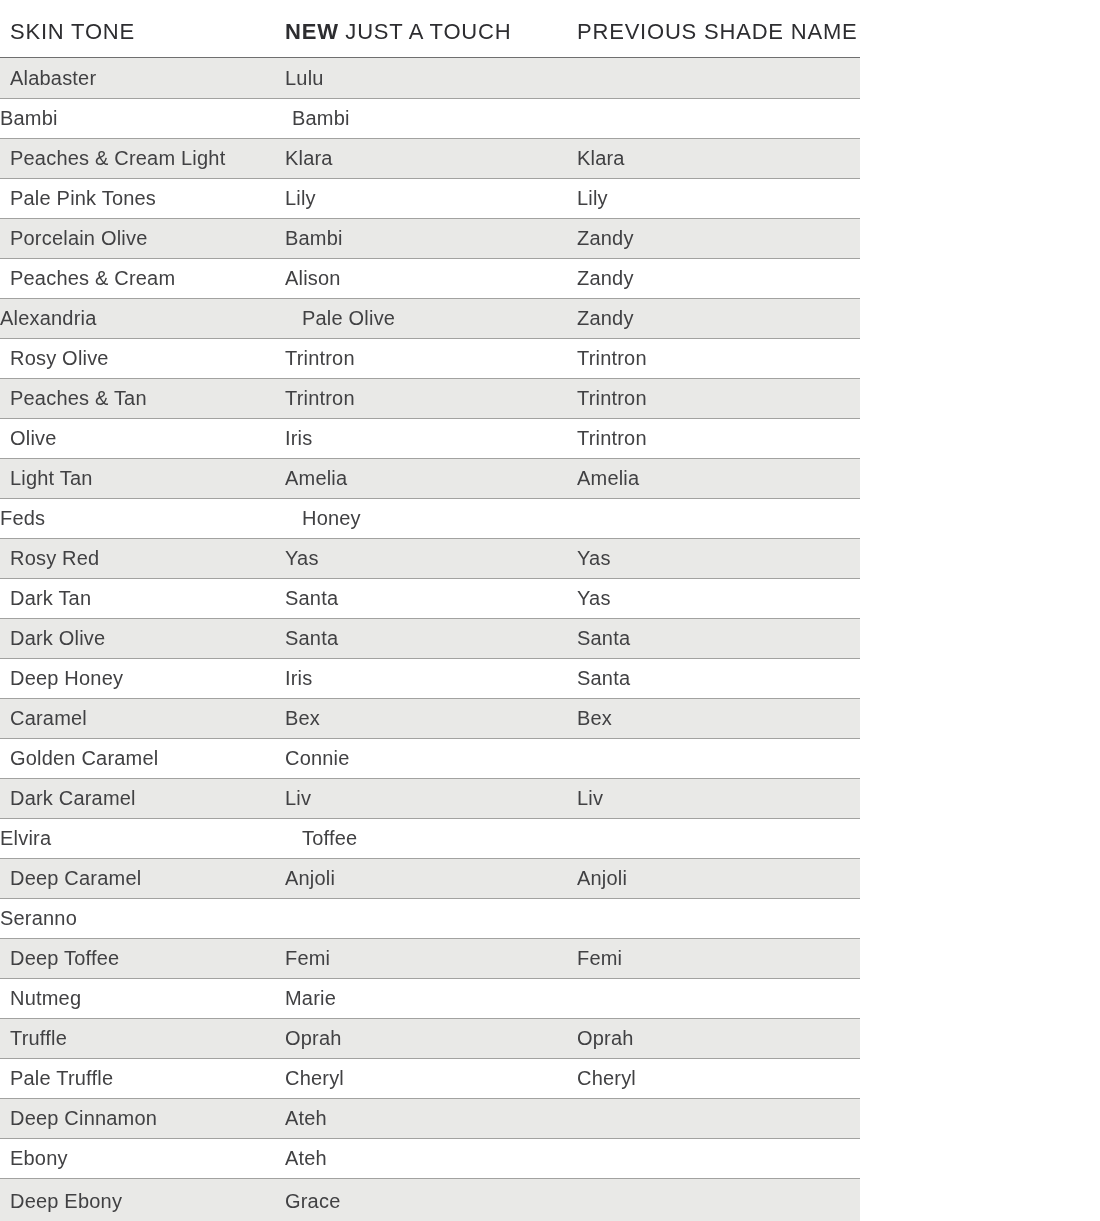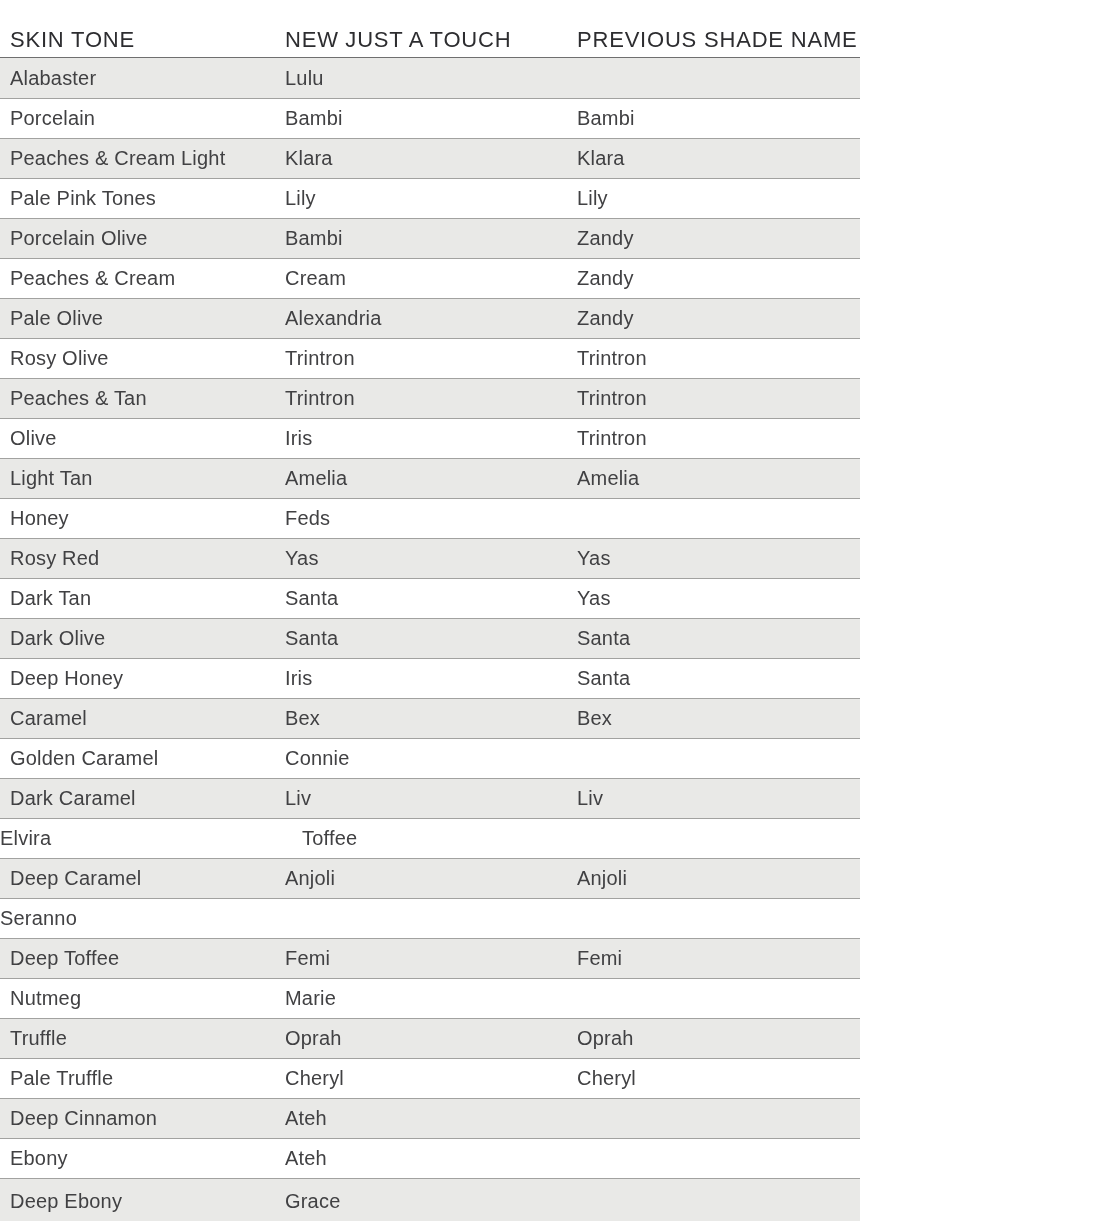--- a/index.html
+++ b/index.html
@@ -18,28 +18,28 @@
     overflow: hidden;
     font-family: "Liberation Sans", sans-serif;
   }
   .page { width: 1100px; height: 1221px; overflow: hidden; }
   .table { width: 860px; }
 
   .header-row {
     height: 58px;
     display: flex;
     align-items: flex-end;
-    padding-bottom: 4px;
+    padding-bottom: 12px;
     border-bottom: 1px solid var(--header-rule);
     color: var(--header-text);
     font-size: 22px;
     letter-spacing: 0.8px;
     font-weight: 400;
   }
-  .new-bold { font-weight: 400; margin-right: 0.3em; }
+  .new-bold { font-weight: 700; margin-right: 0.3em; }
 
   .row {
     height: 40px;
     display: flex;
     align-items: center;
     font-size: 20px;
     letter-spacing: 0.2px;
     color: var(--body-text);
     font-weight: 400;
   }
@@ -64,47 +64,46 @@
       <div class="cell c3">PREVIOUS SHADE NAME</div>
     </div>
 
     <div id="rows">
         <div class="row shaded">
           <div class="cell c1">Alabaster</div>
           <div class="cell c2">Lulu</div>
           <div class="cell c3"></div>
         </div>
         <div class="row">
-          <div class="cell c1">Porcelain</div>
           <div class="cell c2">Bambi</div>
           <div class="cell c3">Bambi</div>
         </div>
         <div class="row shaded">
           <div class="cell c1">Peaches &amp; Cream Light</div>
           <div class="cell c2">Klara</div>
           <div class="cell c3">Klara</div>
         </div>
         <div class="row">
           <div class="cell c1">Pale Pink Tones</div>
           <div class="cell c2">Lily</div>
           <div class="cell c3">Lily</div>
         </div>
         <div class="row shaded">
           <div class="cell c1">Porcelain Olive</div>
           <div class="cell c2">Bambi</div>
           <div class="cell c3">Zandy</div>
         </div>
         <div class="row">
           <div class="cell c1">Peaches &amp; Cream</div>
-          <div class="cell c2">Cream</div>
+          <div class="cell c2">Alison</div>
           <div class="cell c3">Zandy</div>
         </div>
         <div class="row shaded">
+          <div class="cell c2">Alexandria</div>
           <div class="cell c1">Pale Olive</div>
-          <div class="cell c2">Alexandria</div>
           <div class="cell c3">Zandy</div>
         </div>
         <div class="row">
           <div class="cell c1">Rosy Olive</div>
           <div class="cell c2">Trintron</div>
           <div class="cell c3">Trintron</div>
         </div>
         <div class="row shaded">
           <div class="cell c1">Peaches &amp; Tan</div>
           <div class="cell c2">Trintron</div>
@@ -114,22 +113,22 @@
           <div class="cell c1">Olive</div>
           <div class="cell c2">Iris</div>
           <div class="cell c3">Trintron</div>
         </div>
         <div class="row shaded">
           <div class="cell c1">Light Tan</div>
           <div class="cell c2">Amelia</div>
           <div class="cell c3">Amelia</div>
         </div>
         <div class="row">
+          <div class="cell c2">Feds</div>
           <div class="cell c1">Honey</div>
-          <div class="cell c2">Feds</div>
           <div class="cell c3"></div>
         </div>
         <div class="row shaded">
           <div class="cell c1">Rosy Red</div>
           <div class="cell c2">Yas</div>
           <div class="cell c3">Yas</div>
         </div>
         <div class="row">
           <div class="cell c1">Dark Tan</div>
           <div class="cell c2">Santa</div>

